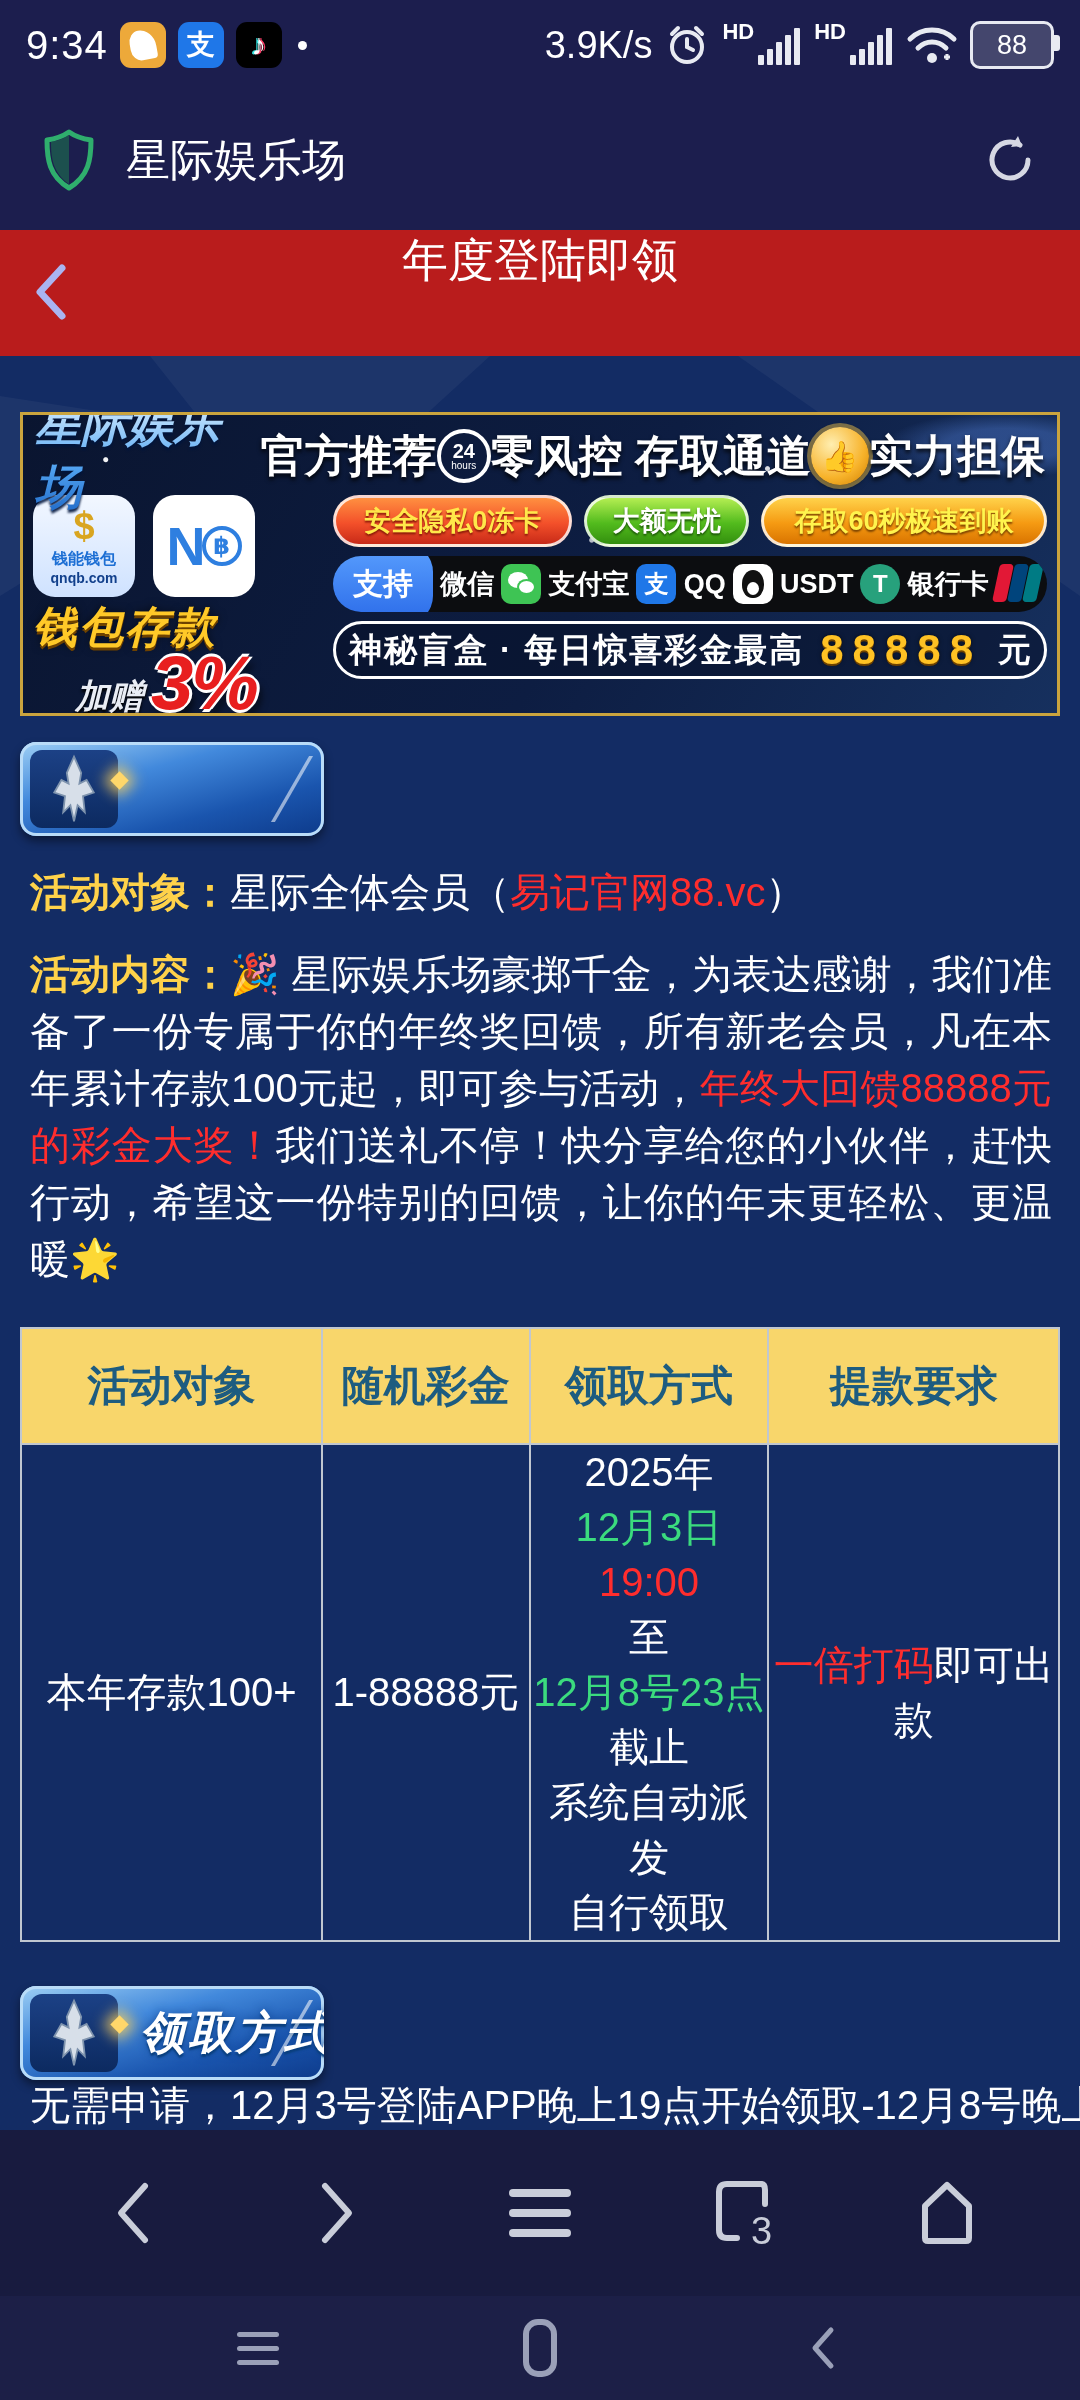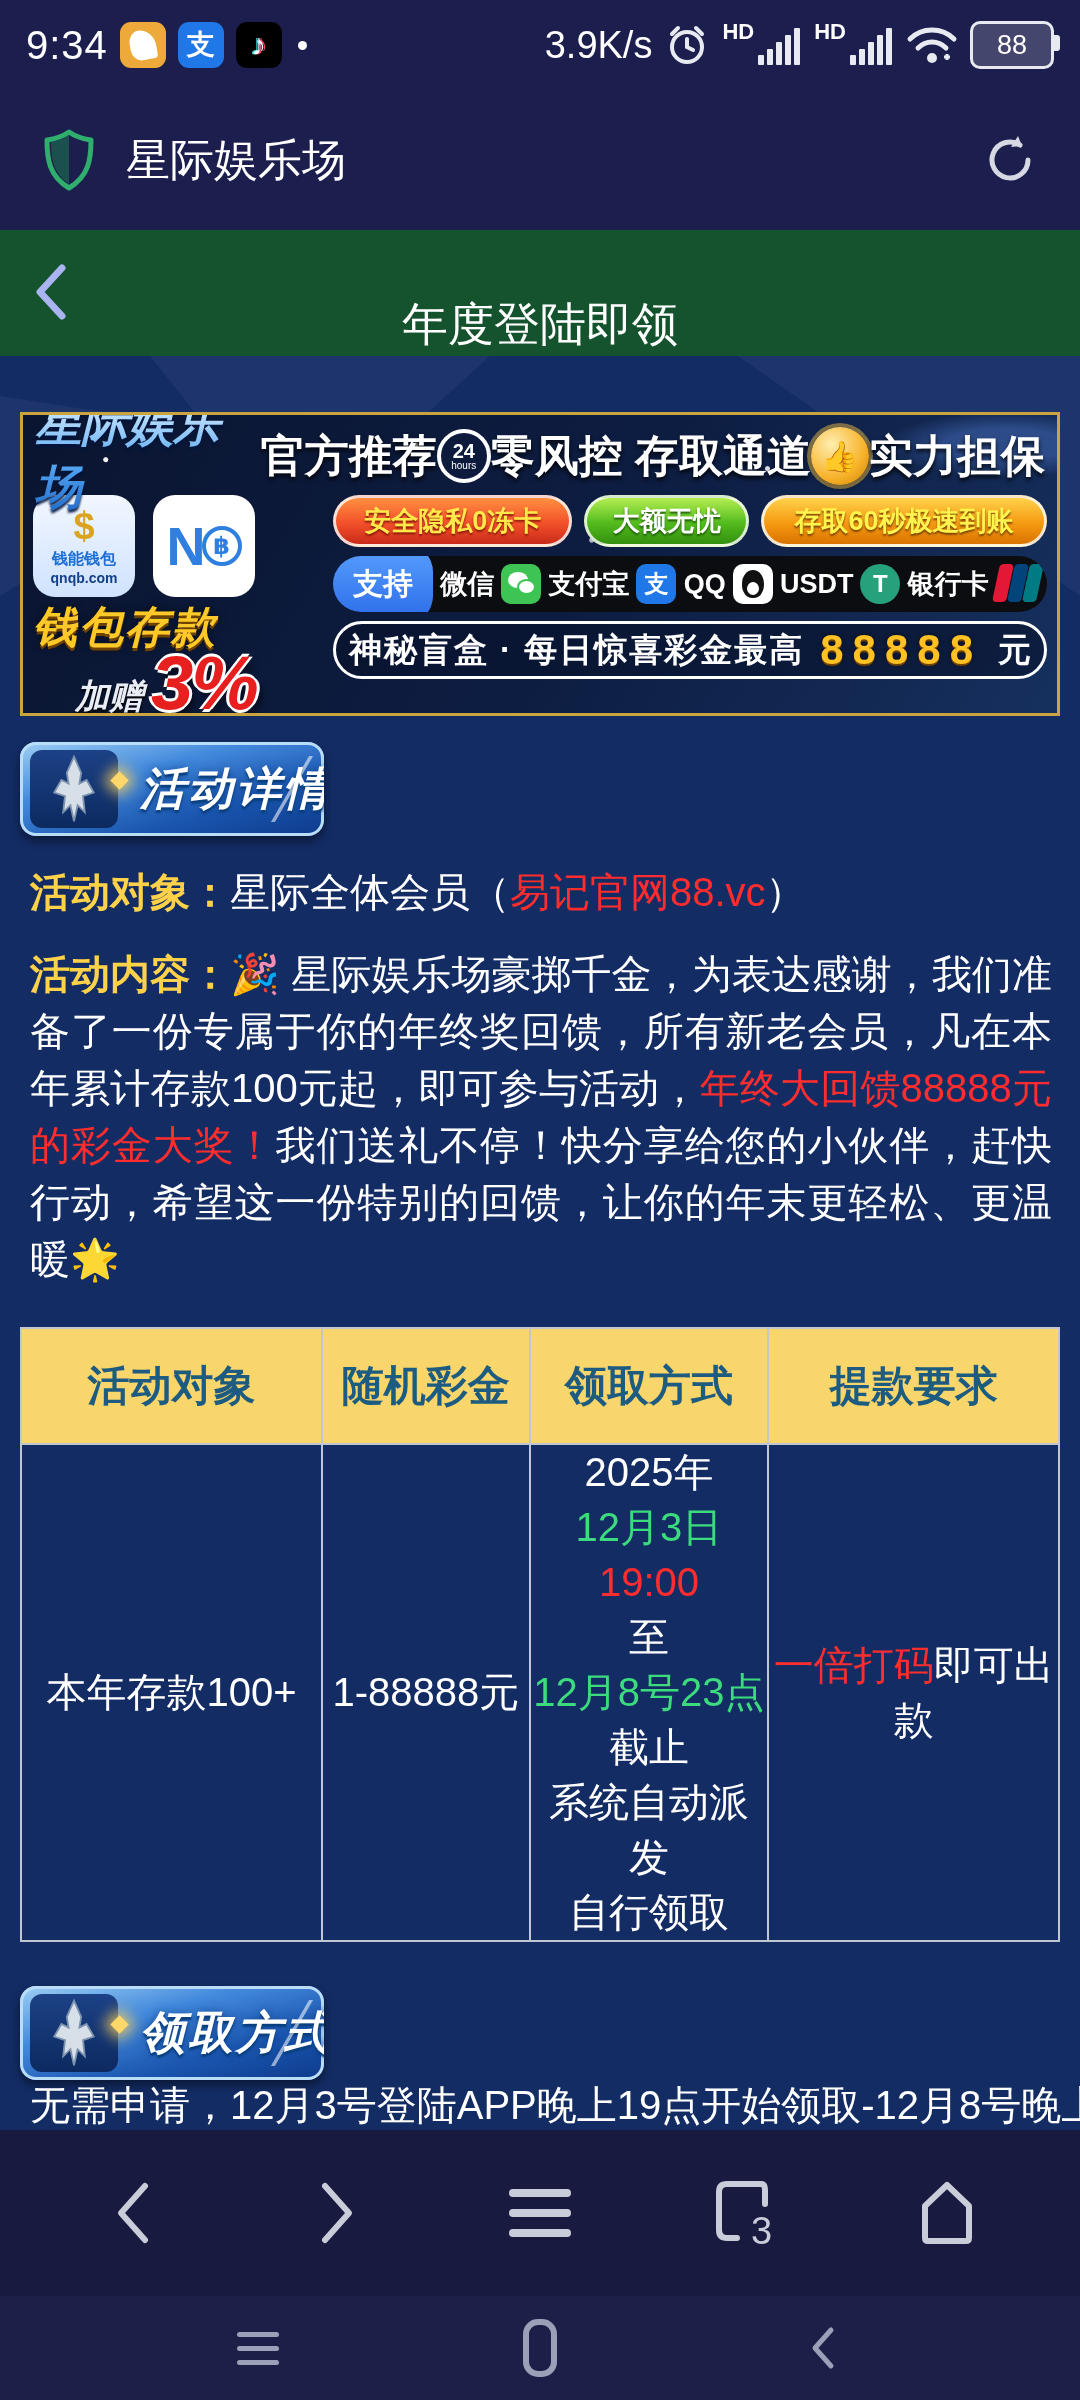--- a/index.html
+++ b/index.html
@@ -26,22 +26,22 @@
   .sig .hd{font-size:22px;font-weight:700;margin-right:2px;line-height:18px;}
   .battery{min-width:78px;height:42px;border:3px solid #e8eaf2;border-radius:10px;position:relative;
     display:flex;align-items:center;justify-content:center;color:#fff;font-size:27px;background:rgba(255,255,255,.18);}
   .battery:after{content:"";position:absolute;right:-9px;top:11px;width:6px;height:16px;background:#e8eaf2;border-radius:0 3px 3px 0;}
   
   .appheader{position:absolute;top:90px;left:0;right:0;height:140px;background:#1c1e4e;
     display:flex;align-items:center;padding:0 42px;box-sizing:border-box;}
   .app-title{color:#fff;font-size:44px;margin-left:30px;}
   .refresh{margin-left:auto;}
   
-  .pagenav{position:absolute;top:230px;left:0;right:0;height:126px;background:#14532d;
-    display:flex;align-items:flex-end;justify-content:center;}
+  .pagenav{position:absolute;top:230px;left:0;right:0;height:126px;background:#b91c1c;
+    display:flex;align-items:flex-start;justify-content:center;}
   .nav-back{position:absolute;left:30px;top:32px;}
   .nav-title{color:#fff;font-size:46px;}
   
   .content{position:absolute;top:356px;left:0;right:0;height:1774px;background:#132c64;overflow:hidden;}
   .deco{position:absolute;background:rgba(255,255,255,.045);}
   .deco1{left:150px;top:0;width:340px;height:180px;clip-path:polygon(0 0,100% 0,42% 100%);}
   .deco2{left:700px;top:0;width:380px;height:240px;clip-path:polygon(10% 0,100% 0,100% 100%);}
   .deco3{left:0;top:40px;width:260px;height:200px;clip-path:polygon(0 0,100% 20%,0 100%);}
   
   .banner{position:absolute;left:20px;top:56px;width:1040px;height:304px;box-sizing:border-box;
@@ -342,21 +342,20 @@
     </div>
   </div>
 
   <div class="badge badge-detail">
     <span class="badge-iconbox">
       <svg width="58" height="72" viewBox="0 0 64 80">
           <path d="M32 4 L40 22 L38 34 L46 30 L54 44 L42 48 L44 66 L36 58 L32 76 L28 58 L20 66 L22 48 L10 44 L18 30 L26 34 L24 22 Z" fill="#d7dfe9" stroke="#7e93ad" stroke-width="2"></path>
         </svg>
       <span class="spark"></span>
     </span>
-    <span class="badge-label">活动详情</span>
   </div>
 
   <div class="detail">
     <p><span class="lbl">活动对象：</span><span>星际全体会员（</span><span class="red">易记官网88.vc</span><span>）</span></p>
     <p class="para"><span class="lbl">活动内容：</span><span>🎉 星际娱乐场豪掷千金，为表达感谢，我们准备了一份专属于你的年终奖回馈，所有新老会员，凡在本年累计存款100元起，即可参与活动，</span><span class="red">年终大回馈88888元的彩金大奖！</span><span>我们送礼不停！快分享给您的小伙伴，赶快行动，希望这一份特别的回馈，让你的年末更轻松、更温暖🌟</span></p>
   </div>
 
   <table class="tbl">
     <colgroup>
         <col class="c1">

